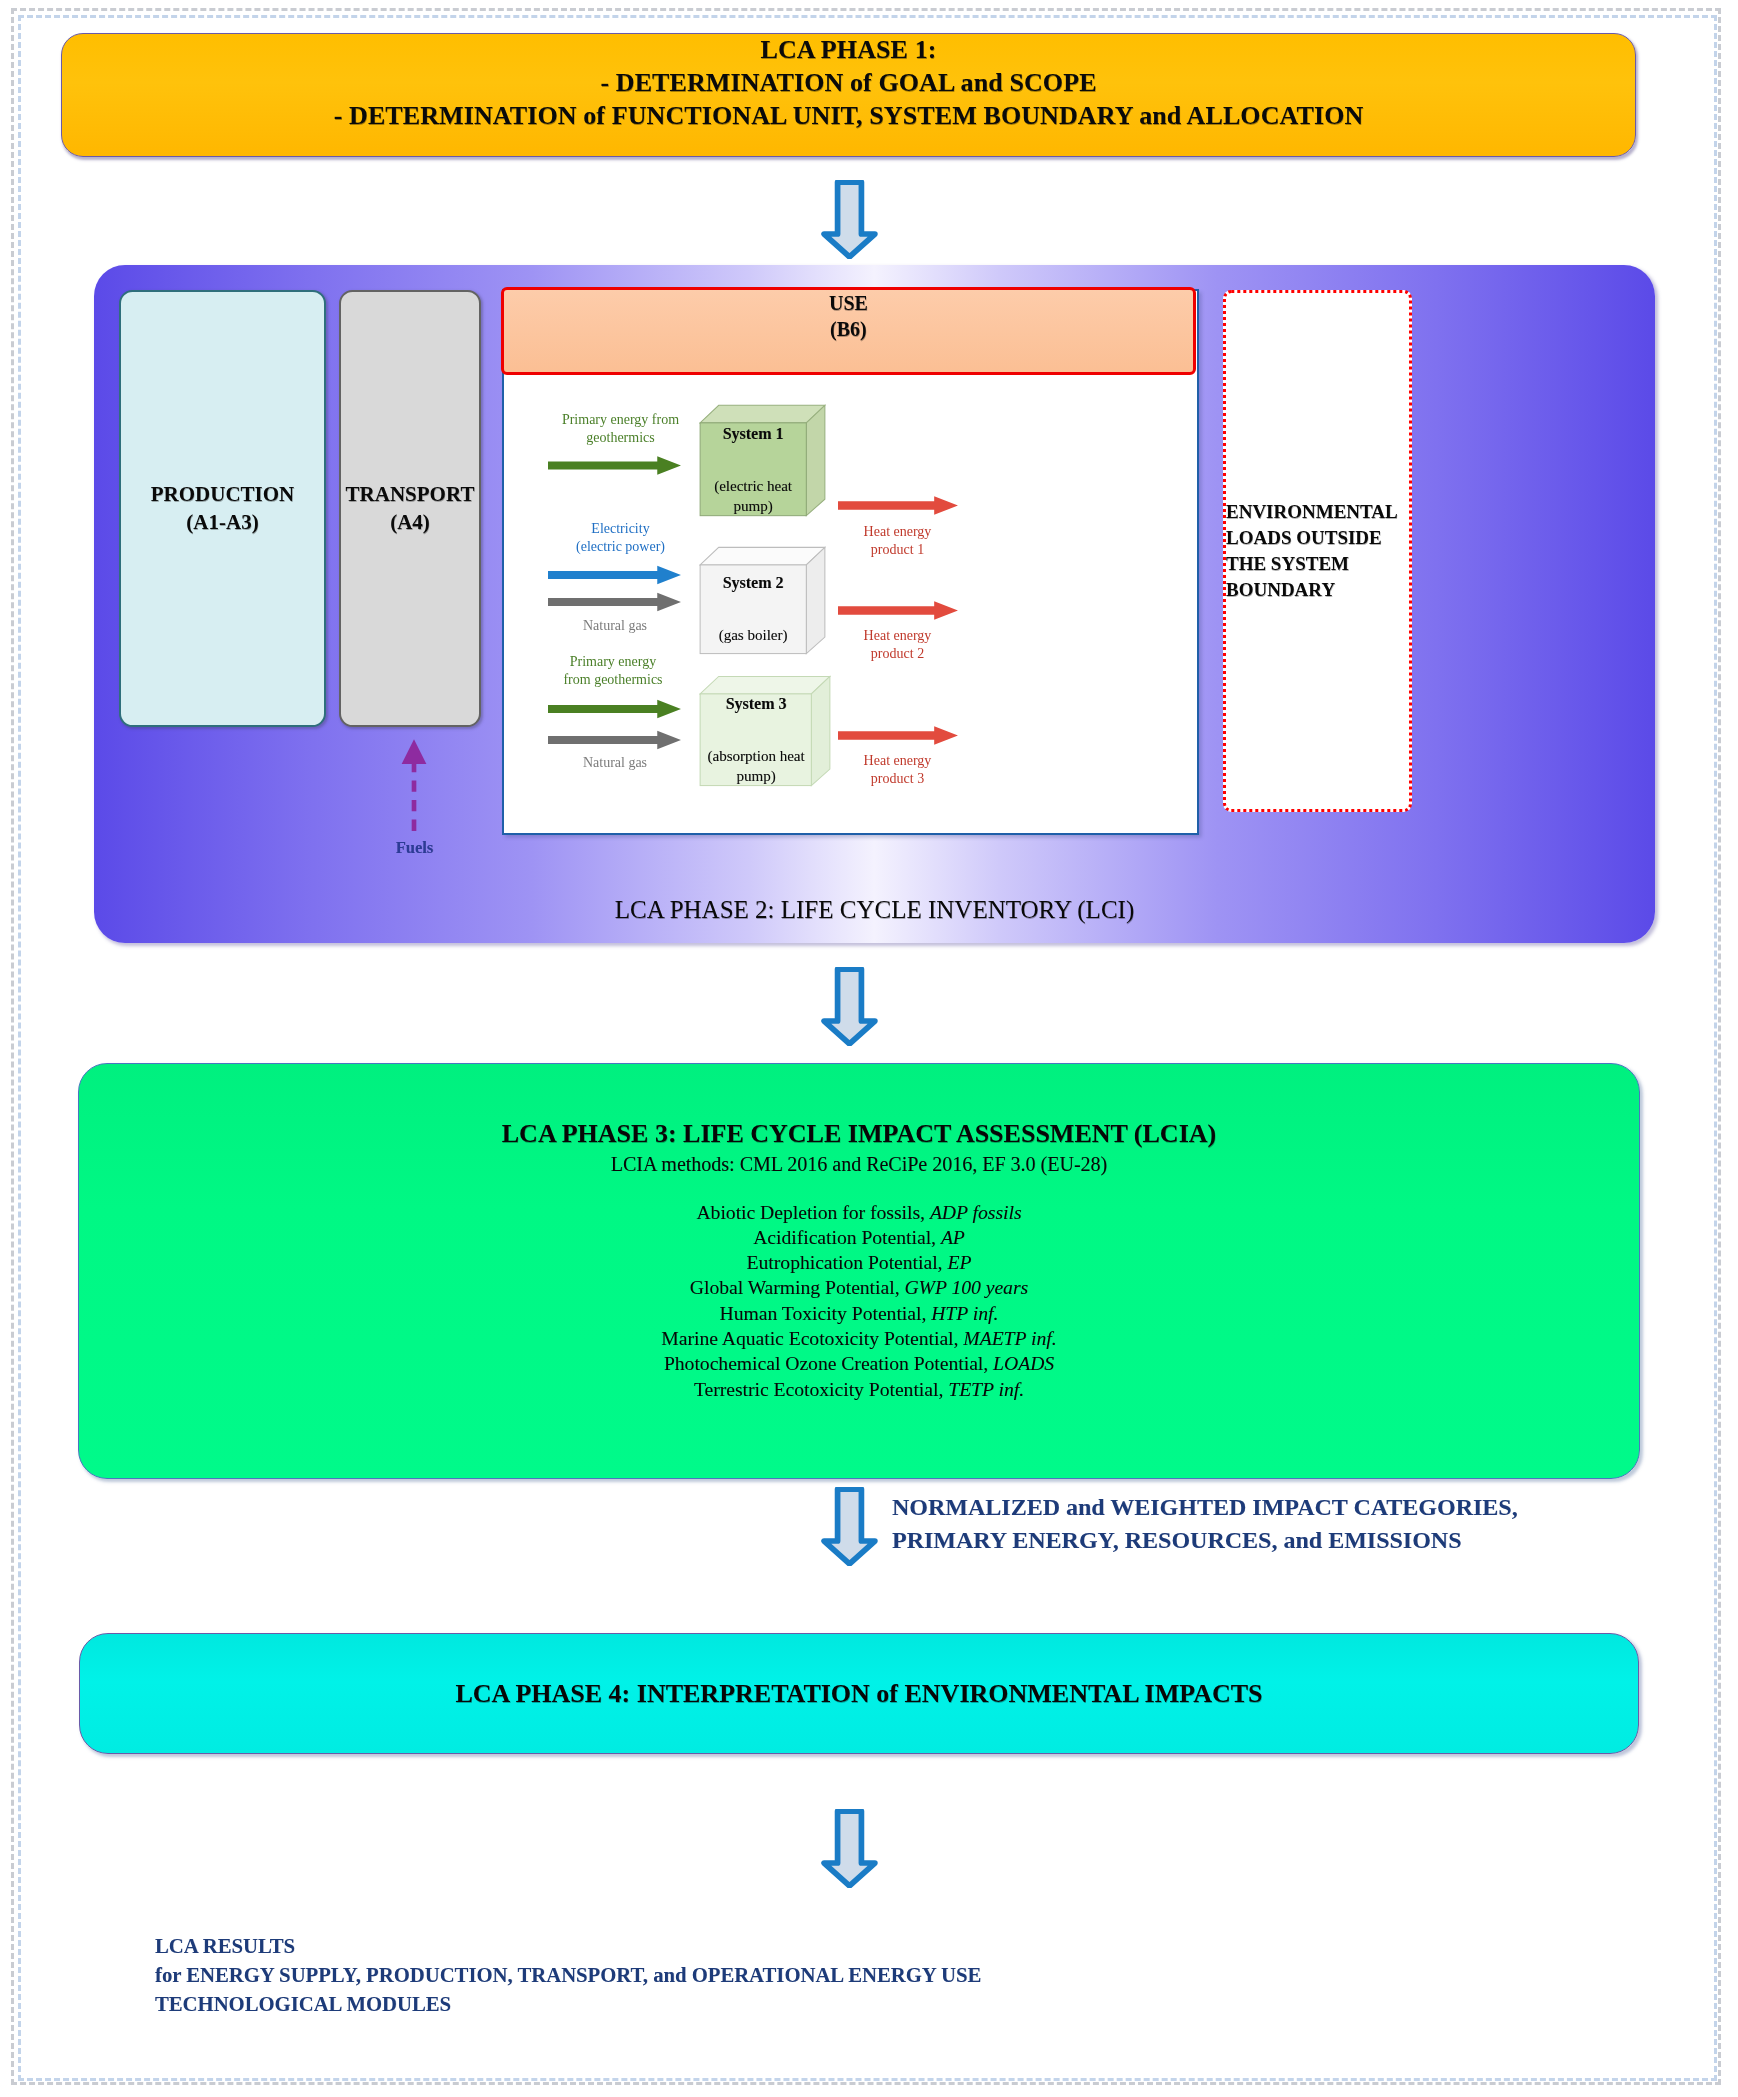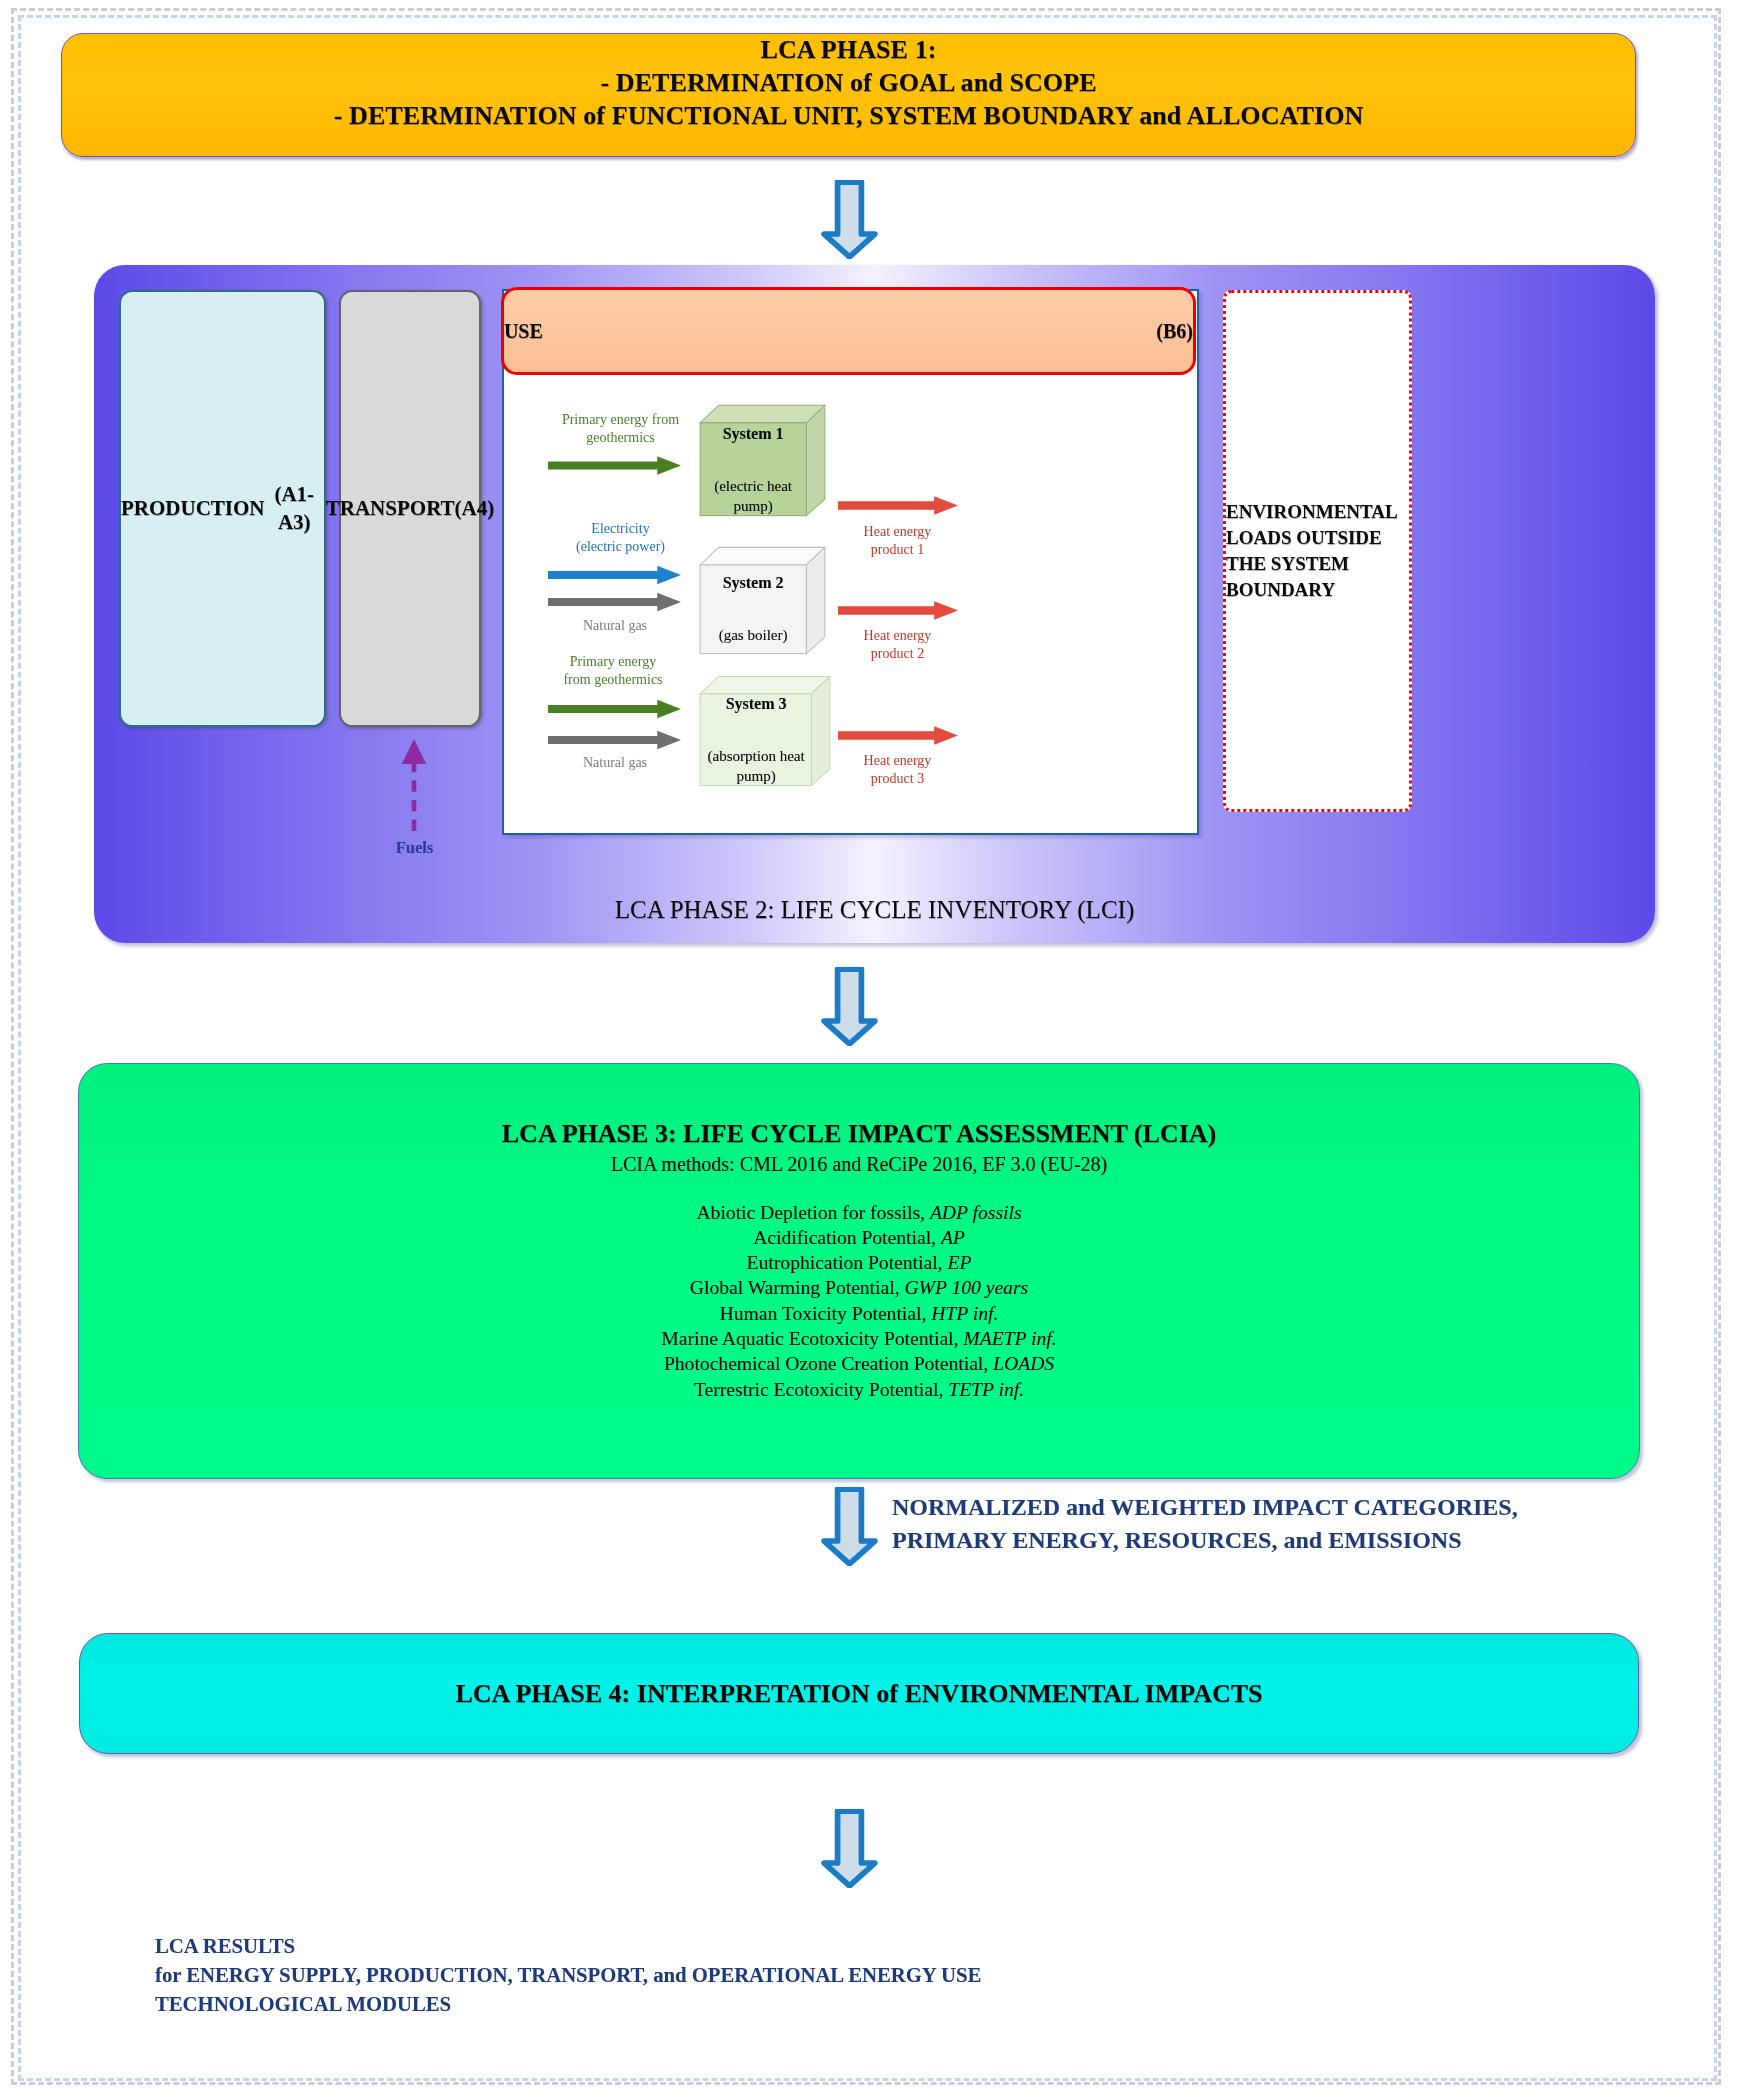--- a/index.html
+++ b/index.html
@@ -52,21 +52,21 @@
   }
   #phase2-title{
     position:absolute;left:0;right:0;bottom:18.6px;
     text-align:center;font-weight:normal;font-size:25px;color:#090909;
     text-shadow:0.5px 0.5px 0 rgba(0,0,0,.3);
   }
 
   
   .stage-box{
     position:absolute;border-radius:13.4px;
-    display:flex;align-items:center;justify-content:center;
+    display:flex;flex-direction:column;align-items:center;justify-content:center;
     text-align:center;font-weight:bold;font-size:21px;line-height:1.3;
     color:#0a0a0a;text-shadow:0.5px 0.5px 0 rgba(0,0,0,.3);
     box-shadow:1.6px 1.6px 2.6px rgba(60,60,90,.35);
   }
   #production-box{
     left:25px;top:25px;width:203px;height:433px;
     background:#d7eef2;border:2.1px solid #2f6f7c;
   }
   #transport-box{
     left:245px;top:25px;width:138px;height:433px;
@@ -84,22 +84,22 @@
   
   #use-container{
     position:absolute;left:408px;top:24px;width:693px;height:542px;
     background:#ffffff;border:2.6px solid #1f5fa9;
     box-shadow:2.6px 3.1px 3.6px rgba(60,70,130,.30);
   }
   #use-header{
     position:absolute;left:-3.1px;top:-4.1px;width:695px;height:88px;
     background:#fbc39b;
     background:linear-gradient(180deg,#fdccaa 0%,#fbbf94 100%);
-    border:3.1px solid #ef0000;border-radius:16px;
-    display:flex;flex-direction:row;align-items:center;justify-content:space-between;
+    border:3.1px solid #ef0000;border-radius:6px;
+    display:flex;flex-direction:column;align-items:center;justify-content:flex-start;
     text-align:center;font-weight:bold;font-size:20px;line-height:1.3;color:#0a0a0a;
     text-shadow:0.5px 0.5px 0 rgba(0,0,0,.3);
     box-sizing:border-box;
   }
 
   
   .sysbox{position:absolute;}
   .sysbox .front{
     position:absolute;left:0;top:0;
     display:flex;flex-direction:column;align-items:center;justify-content:center;

